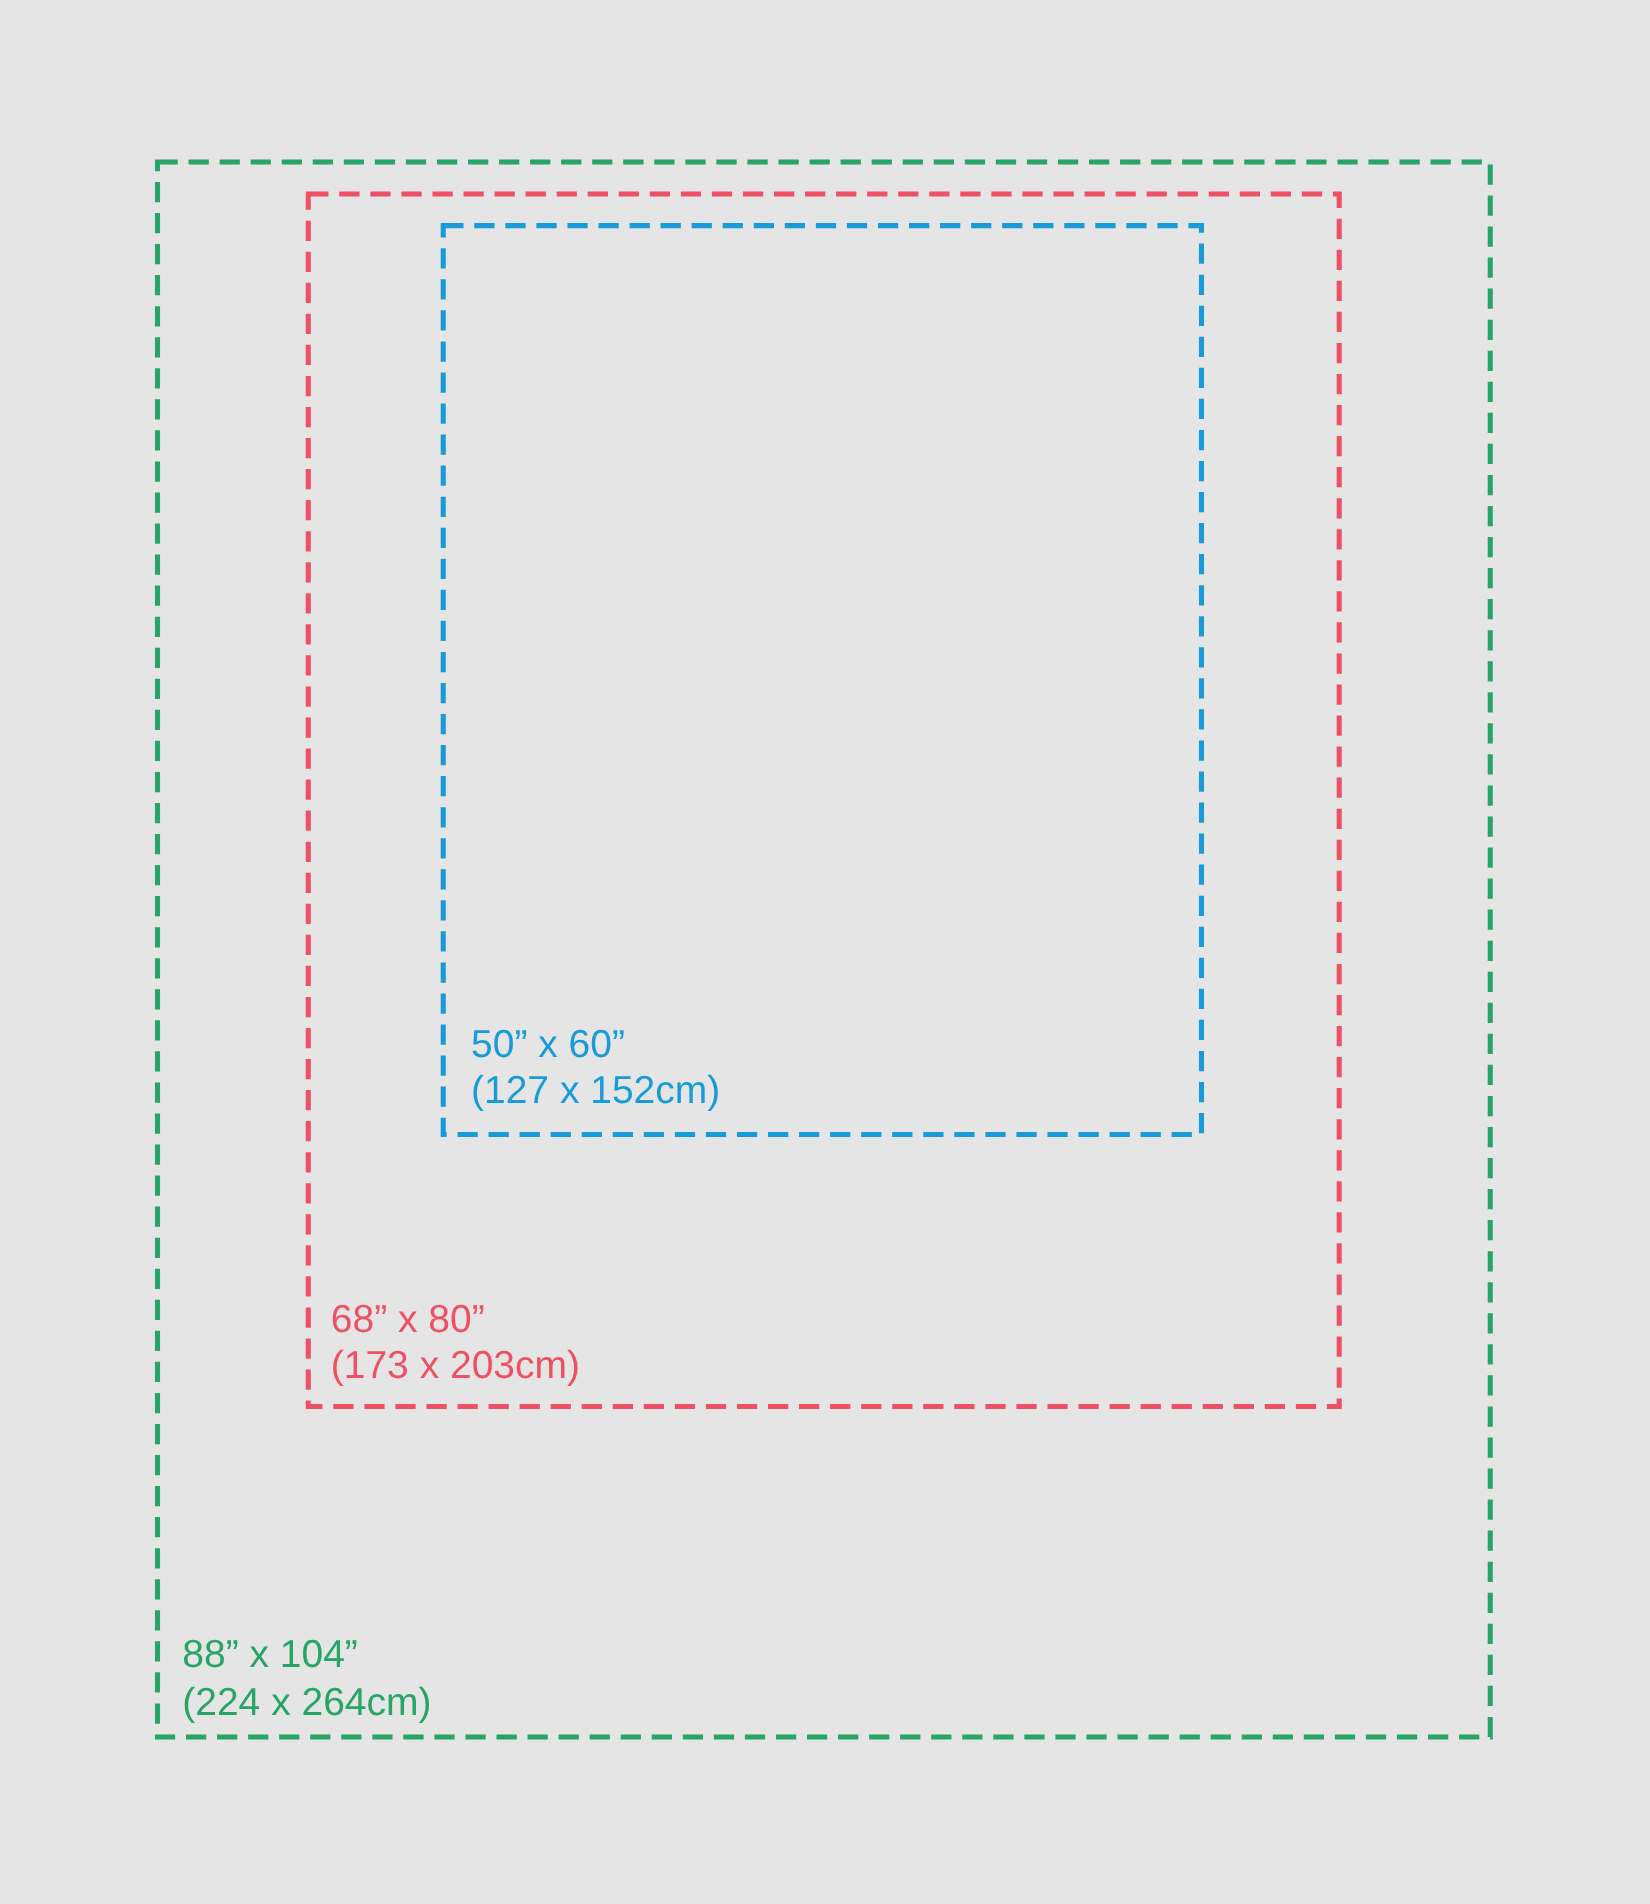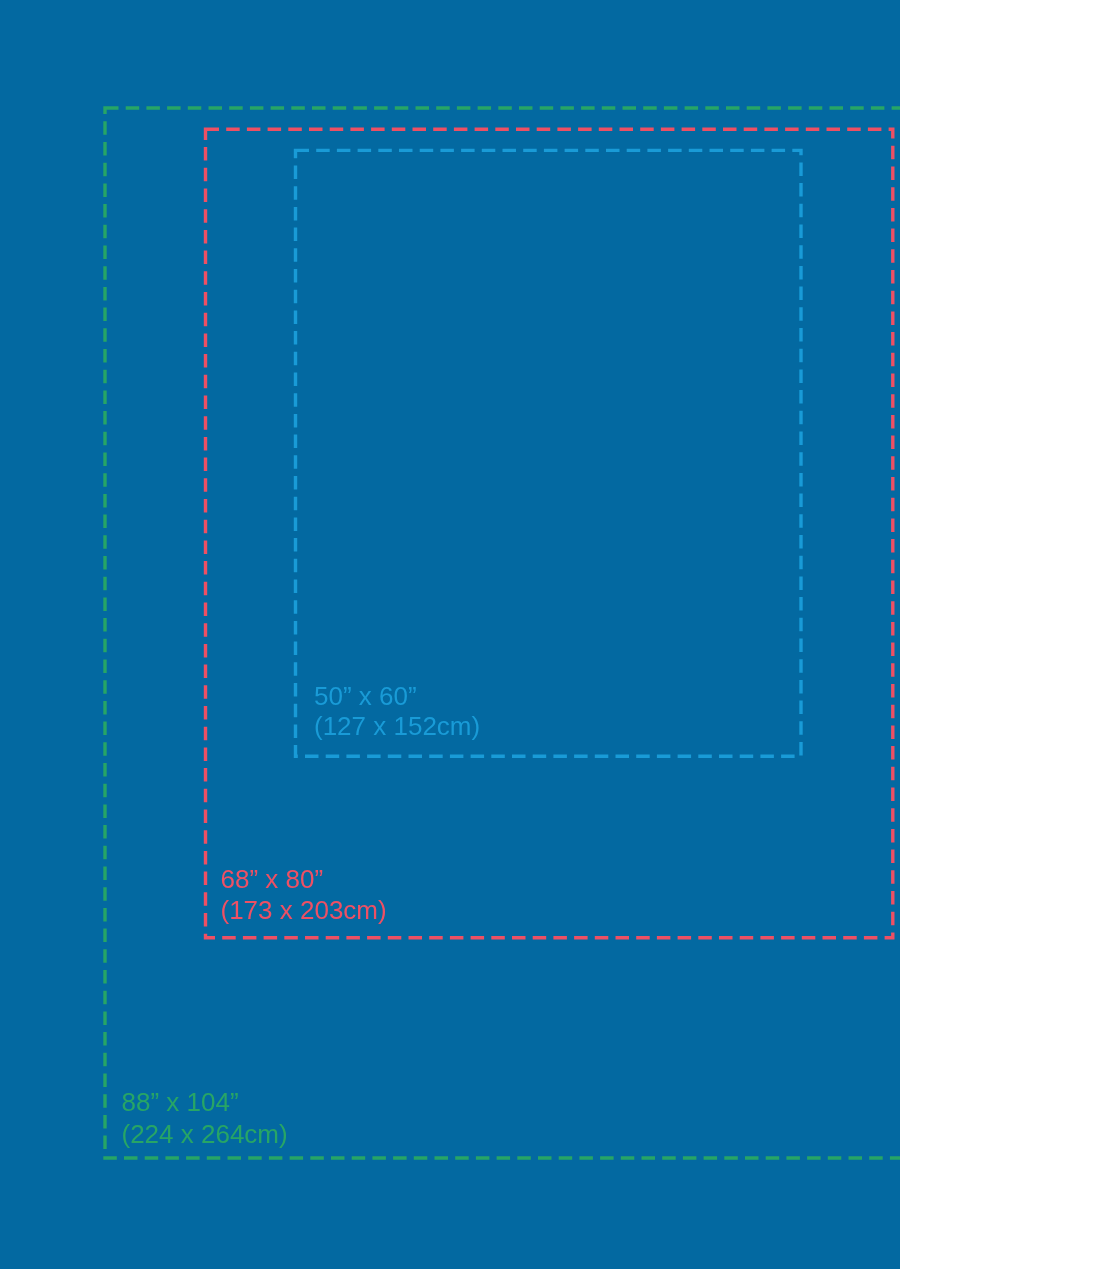--- a/index.html
+++ b/index.html
@@ -1,16 +1,16 @@
 <!DOCTYPE html>
 <html><head>
 <meta charset="utf-8">
 <style>
   html,body{margin:0;padding:0;background:#ffffff;}
-  .stage{position:relative;width:900px;height:1269px;background:#0369a1;overflow:hidden;}
+  .stage{position:relative;width:1100px;height:1269px;background:#e5e5e5;overflow:hidden;}
   svg{display:block;}
   text{font-family:"Liberation Sans",sans-serif;font-size:26px;}
 </style>
 </head>
 <body>
 <div class="stage">
 <svg width="1100" height="1269" viewBox="0 0 1100 1269" xmlns="http://www.w3.org/2000/svg">
 
   <rect x="105" y="108" width="888.5" height="1050" fill="none" stroke="#27a566" stroke-width="3.4" stroke-dasharray="13.5 7.2"></rect>
 

